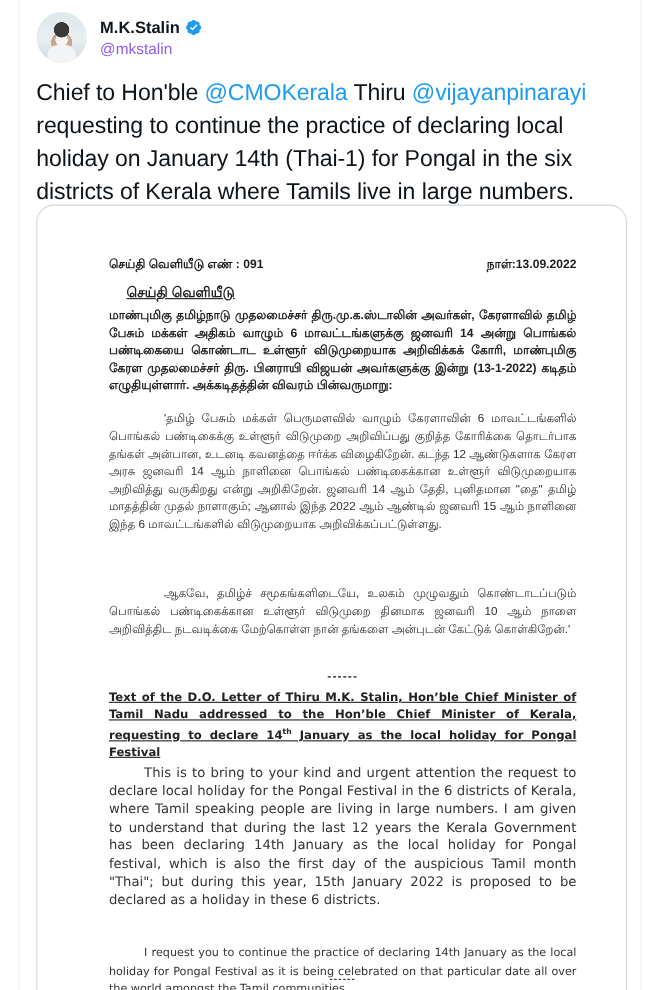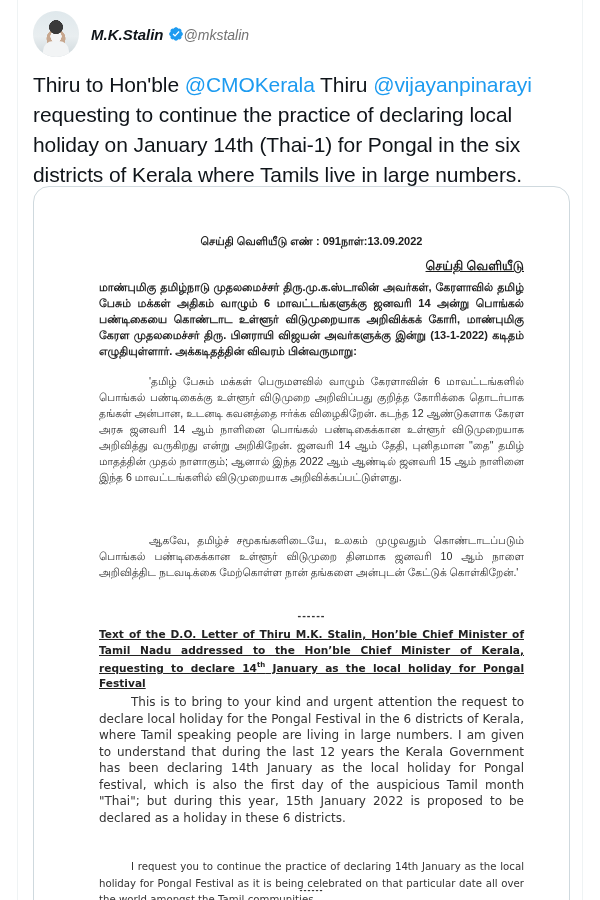--- a/index.html
+++ b/index.html
@@ -45,41 +45,40 @@
       left: 10px;
       top: 30px;
       width: 26px;
       height: 20px;
       border-radius: 10px 10px 0 0;
       background: #f2f4f5;
     }
     .names {
       margin-left: 12px;
       display: flex;
-      flex-direction: row;
-      font-style: italic;
+      flex-direction: column;
     }
     .name-row {
       display: flex;
       align-items: center;
     }
     .display-name {
       font-size: 15px;
       font-weight: bold;
       color: #0f1419;
     }
     .verified {
       margin-left: 4px;
       width: 16px;
       height: 16px;
       display: inline-block;
     }
     .handle {
       font-size: 14px;
-      color: #737373;
+      color: #8b5cf6;
       margin-top: 2px;
     }
     .tweet-text {
       position: absolute;
       left: 33px;
       top: 70px;
       width: 540px;
       font-size: 21px;
       line-height: 30px;
       color: #0f1419;
@@ -107,30 +106,30 @@
       top: 0;
       width: 425px;
       color: #1c1c1c;
     }
     .doc-meta {
       position: absolute;
       top: 48px;
       left: 0;
       width: 425px;
       display: flex;
-      justify-content: center;
+      justify-content: space-between;
       font-size: 11px;
       font-weight: bold;
     }
     .doc-title {
       position: absolute;
       top: 72px;
-      left: 0;
-      width: 425px;
-      text-align: right;
+      left: 16px;
+      width: 425px;
+      text-align: left;
       font-size: 12.5px;
       font-weight: bold;
       text-decoration: underline;
     }
     .ta-intro {
       position: absolute;
       top: 92px;
       left: 0;
       width: 425px;
       font-size: 11px;
@@ -229,21 +228,21 @@
         <svg viewBox="0 0 24 24" width="16" height="16">
           <path fill="#1d9bf0" d="M22.25 12c0-1.43-.88-2.67-2.19-3.34.46-1.39.2-2.9-.81-3.91s-2.52-1.27-3.91-.81c-.66-1.31-1.91-2.19-3.34-2.19s-2.67.88-3.33 2.19c-1.4-.46-2.91-.2-3.92.81s-1.26 2.52-.8 3.91c-1.31.67-2.2 1.91-2.2 3.34s.89 2.67 2.2 3.34c-.46 1.39-.21 2.9.8 3.91s2.52 1.26 3.91.81c.67 1.31 1.91 2.19 3.34 2.19s2.68-.88 3.34-2.19c1.39.45 2.9.2 3.91-.81s1.27-2.52.81-3.91c1.31-.67 2.19-1.91 2.19-3.34z"></path>
           <path fill="#ffffff" d="M10.54 16.2l-3.6-3.6 1.41-1.42 2.19 2.2 5.31-5.79 1.47 1.35z"></path>
         </svg>
       </span>
     </div>
     <span class="handle">@mkstalin</span>
   </div>
 </div>
 
-<div class="tweet-text"><span>Thiru to Hon'ble </span><span class="mention">@CMOKerala</span><span> Thiru </span><span class="mention">@vijayanpinarayi</span><span> requesting to continue the practice of declaring local holiday on January 14th (Thai-1) for Pongal in the six districts of Kerala where Tamils live in large numbers.</span></div>
+<div class="tweet-text"><span>Chief to Hon'ble </span><span class="mention">@CMOKerala</span><span> Thiru </span><span class="mention">@vijayanpinarayi</span><span> requesting to continue the practice of declaring local holiday on January 14th (Thai-1) for Pongal in the six districts of Kerala where Tamils live in large numbers.</span></div>
 
 <div class="media-card">
   <div class="doc">
     <div class="doc-meta">
       <span>செய்தி வெளியீடு எண் : 091</span>
       <span>நாள்:13.09.2022</span>
     </div>
     <div class="doc-title">செய்தி வெளியீடு</div>
     <div class="ta-intro">மாண்புமிகு தமிழ்நாடு முதலமைச்சர் திரு.மு.க.ஸ்டாலின் அவர்கள், கேரளாவில் தமிழ் பேசும் மக்கள் அதிகம் வாழும் 6 மாவட்டங்களுக்கு ஜனவரி 14 அன்று பொங்கல் பண்டிகையை கொண்டாட உள்ளூர் விடுமுறையாக அறிவிக்கக் கோரி, மாண்புமிகு கேரள முதலமைச்சர் திரு. பினராயி விஜயன் அவர்களுக்கு இன்று (13-1-2022) கடிதம் எழுதியுள்ளார். அக்கடிதத்தின் விவரம் பின்வருமாறு:</div>
     <div class="ta-quote">'தமிழ் பேசும் மக்கள் பெருமளவில் வாழும் கேரளாவின் 6 மாவட்டங்களில் பொங்கல் பண்டிகைக்கு உள்ளூர் விடுமுறை அறிவிப்பது குறித்த கோரிக்கை தொடர்பாக தங்கள் அன்பான, உடனடி கவனத்தை ஈர்க்க விழைகிறேன். கடந்த 12 ஆண்டுகளாக கேரள அரசு ஜனவரி 14 ஆம் நாளினை பொங்கல் பண்டிகைக்கான உள்ளூர் விடுமுறையாக அறிவித்து வருகிறது என்று அறிகிறேன். ஜனவரி 14 ஆம் தேதி, புனிதமான "தை" தமிழ் மாதத்தின் முதல் நாளாகும்; ஆனால் இந்த 2022 ஆம் ஆண்டில் ஜனவரி 15 ஆம் நாளினை இந்த 6 மாவட்டங்களில் விடுமுறையாக அறிவிக்கப்பட்டுள்ளது.</div>

